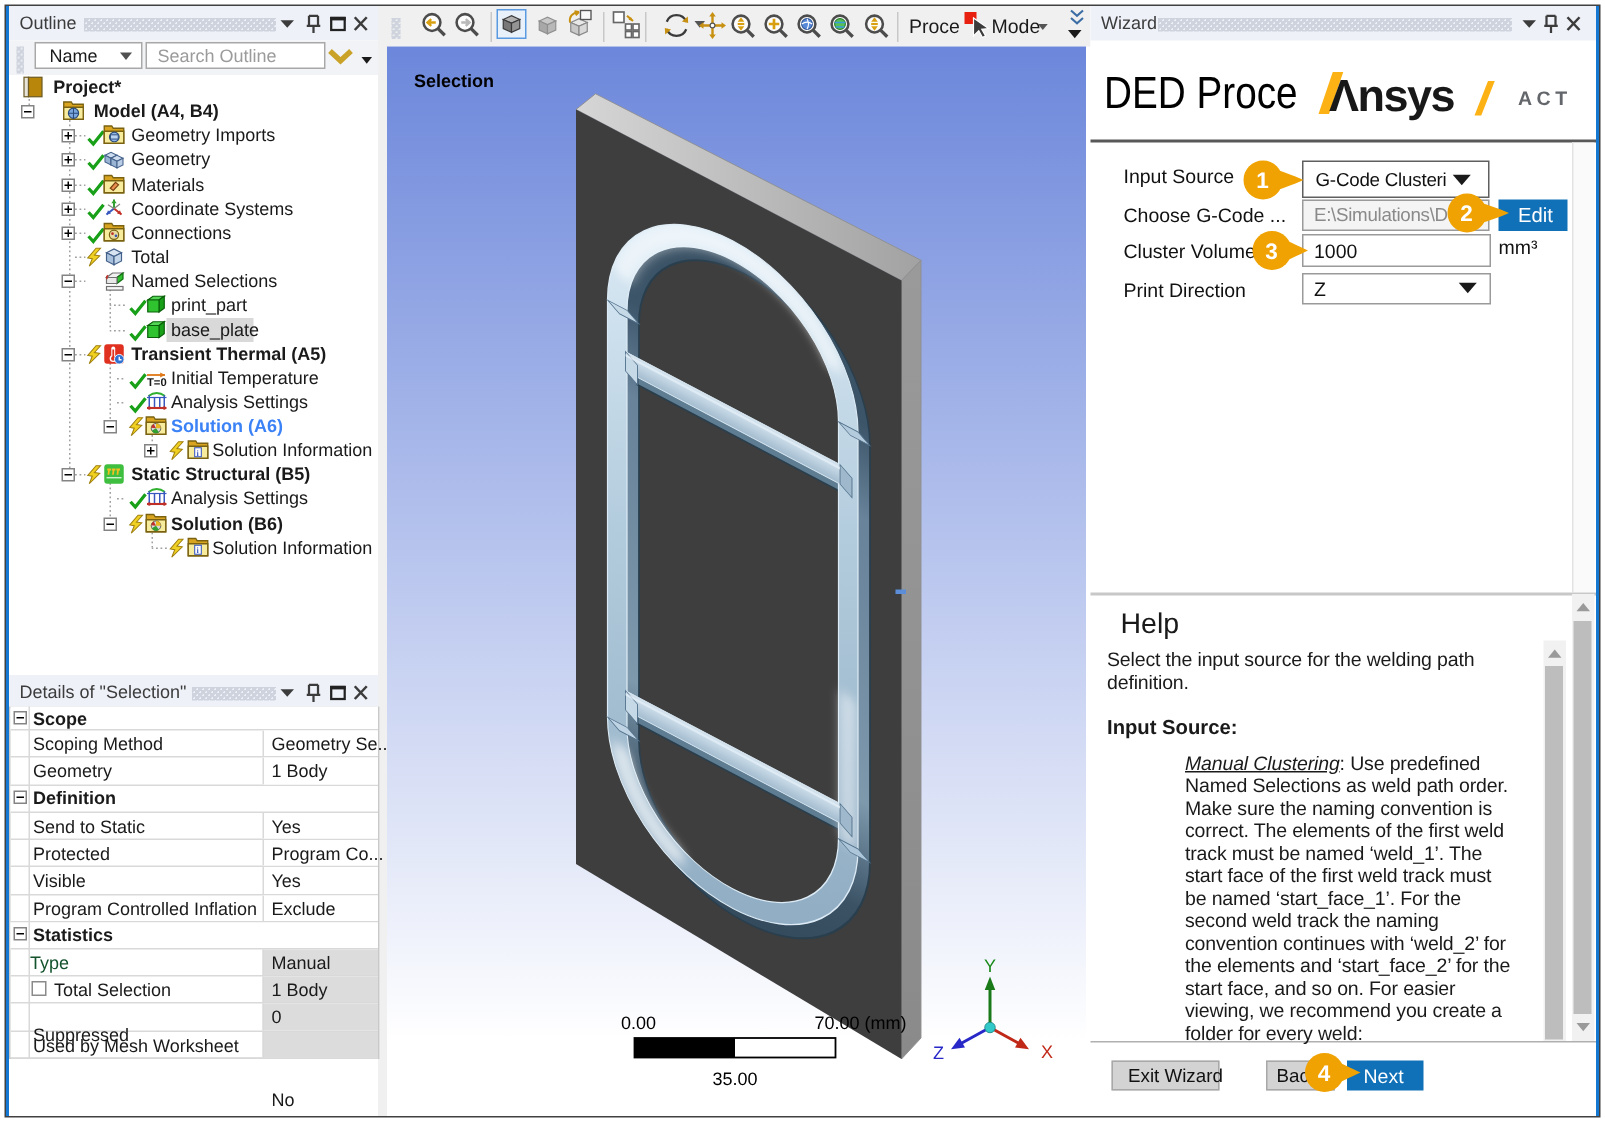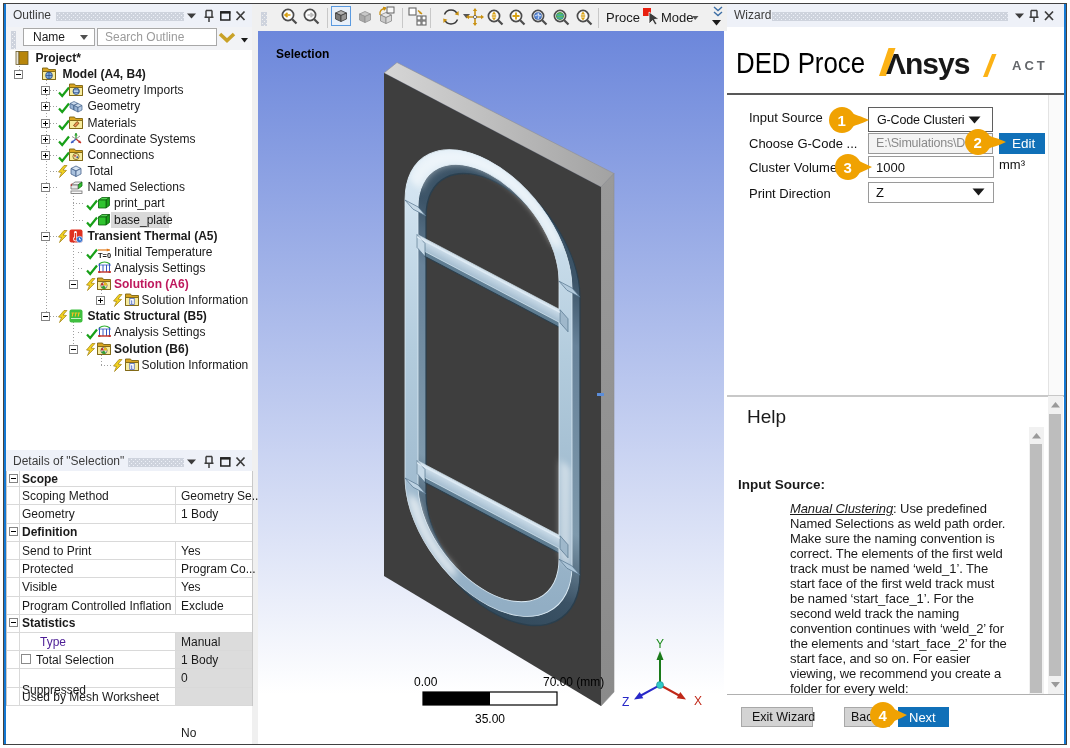--- a/index.html
+++ b/index.html
@@ -282,21 +282,21 @@
       <path d="M7 0.5 L1.5 7 L4.5 7.5 L2.5 12.5 L9.5 5.5 L6 5 L10 0.5 Z" fill="#f0d020" stroke="#a08010" stroke-width="0.7"></path>
     </svg>
 <svg style="left:97px;top:277px;" width="14" height="14" viewBox="0 0 14 14">
       <path d="M0.5 3 L0.5 12.5 L13.5 12.5 L13.5 2.5 L6.5 2.5 L5.5 1 L0.5 1 Z" fill="#d9a521" stroke="#7a6210" stroke-width="0.9"></path>
       <path d="M0.5 4.5 L13.5 4.5 L13.5 12.5 L0.5 12.5 Z" fill="#f7ec9e" stroke="#7a6210" stroke-width="0.9"></path>
       <circle cx="7" cy="8.5" r="3.2" fill="#d8d8d8" stroke="#555" stroke-width="0.6"></circle>
       <path d="M7 5.3 A3.2 3.2 0 0 1 10.2 8.5 L7 8.5 Z" fill="#e8b820"></path>
       <path d="M7 8.5 L4.2 10.2 A3.2 3.2 0 0 0 9 11.2 Z" fill="#30a030"></path>
       <path d="M7 8.5 L3.8 8.2 A3.2 3.2 0 0 1 5.5 5.6 Z" fill="#c03028"></path>
     </svg>
-<div class="lbl" style="left:114px;top:277px;font-size:12px;color:#be185d;font-weight:bold;">Solution (A6)</div>
+<div class="lbl" style="left:114px;top:277px;font-size:12px;color:#3b82f6;font-weight:bold;">Solution (A6)</div>
 <div class="exp plus" style="left:96px;top:296px;">
       <i></i>
       <em></em>
     </div>
 <svg style="left:112px;top:294px;" width="12" height="13" viewBox="0 0 12 13">
       <path d="M7 0.5 L1.5 7 L4.5 7.5 L2.5 12.5 L9.5 5.5 L6 5 L10 0.5 Z" fill="#f0d020" stroke="#a08010" stroke-width="0.7"></path>
     </svg>
 <svg style="left:124.5px;top:293px;" width="14" height="14" viewBox="0 0 14 14">
       <path d="M0.5 3 L0.5 12.5 L13.5 12.5 L13.5 2.5 L6.5 2.5 L5.5 1 L0.5 1 Z" fill="#d9a521" stroke="#7a6210" stroke-width="0.9"></path>
       <path d="M0.5 4.5 L13.5 4.5 L13.5 12.5 L0.5 12.5 Z" fill="#f7ec9e" stroke="#7a6210" stroke-width="0.9"></path>
@@ -371,42 +371,42 @@
 <div class="abs" style="left:175px;top:505px;width:77px;height:18px;background:#ffffff;border-left:1px solid #d9d9d9;box-sizing:border-box;"></div>
 <div class="lbl" style="left:22px;top:507px;font-size:12px;color:#1a1a1a;">Geometry</div>
 <div class="lbl" style="left:181px;top:507px;font-size:12px;color:#1a1a1a;">1 Body</div>
 <div class="abs" style="left:7px;top:524px;width:245px;height:18px;border-bottom:1px solid #d9d9d9;box-sizing:border-box;background:#fff;"></div>
 <div class="exp" style="left:9px;top:527px;">
       <i></i>
     </div>
 <div class="lbl" style="left:22px;top:525px;font-size:12px;color:#1a1a1a;font-weight:bold;">Definition</div>
 <div class="abs" style="left:7px;top:542px;width:245px;height:18px;border-bottom:1px solid #d9d9d9;box-sizing:border-box;"></div>
 <div class="abs" style="left:175px;top:542px;width:77px;height:17px;background:#ffffff;border-left:1px solid #d9d9d9;box-sizing:border-box;"></div>
-<div class="lbl" style="left:22px;top:544px;font-size:12px;color:#1a1a1a;">Send to Print</div>
+<div class="lbl" style="left:22px;top:544px;font-size:12px;color:#1a1a1a;">Send to Static</div>
 <div class="lbl" style="left:181px;top:544px;font-size:12px;color:#1a1a1a;">Yes</div>
 <div class="abs" style="left:7px;top:560px;width:245px;height:18px;border-bottom:1px solid #d9d9d9;box-sizing:border-box;"></div>
 <div class="abs" style="left:175px;top:560px;width:77px;height:17px;background:#ffffff;border-left:1px solid #d9d9d9;box-sizing:border-box;"></div>
 <div class="lbl" style="left:22px;top:562px;font-size:12px;color:#1a1a1a;">Protected</div>
 <div class="lbl" style="left:181px;top:562px;font-size:12px;color:#1a1a1a;">Program Co...</div>
 <div class="abs" style="left:7px;top:578px;width:245px;height:19px;border-bottom:1px solid #d9d9d9;box-sizing:border-box;"></div>
 <div class="abs" style="left:175px;top:578px;width:77px;height:18px;background:#ffffff;border-left:1px solid #d9d9d9;box-sizing:border-box;"></div>
 <div class="lbl" style="left:22px;top:580px;font-size:12px;color:#1a1a1a;">Visible</div>
 <div class="lbl" style="left:181px;top:580px;font-size:12px;color:#1a1a1a;">Yes</div>
 <div class="abs" style="left:7px;top:597px;width:245px;height:18px;border-bottom:1px solid #d9d9d9;box-sizing:border-box;"></div>
 <div class="abs" style="left:175px;top:597px;width:77px;height:17px;background:#ffffff;border-left:1px solid #d9d9d9;box-sizing:border-box;"></div>
 <div class="lbl" style="left:22px;top:599px;font-size:12px;color:#1a1a1a;">Program Controlled Inflation</div>
 <div class="lbl" style="left:181px;top:599px;font-size:12px;color:#1a1a1a;">Exclude</div>
 <div class="abs" style="left:7px;top:615px;width:245px;height:18px;border-bottom:1px solid #d9d9d9;box-sizing:border-box;background:#fff;"></div>
 <div class="exp" style="left:9px;top:618px;">
       <i></i>
     </div>
 <div class="lbl" style="left:22px;top:616px;font-size:12px;color:#1a1a1a;font-weight:bold;">Statistics</div>
 <div class="abs" style="left:7px;top:633px;width:245px;height:18px;border-bottom:1px solid #d9d9d9;box-sizing:border-box;"></div>
 <div class="abs" style="left:175px;top:633px;width:77px;height:17px;background:#dcdcdc;border-left:1px solid #d9d9d9;box-sizing:border-box;"></div>
-<div class="lbl" style="left:40px;top:635px;font-size:12px;color:#4c1d95;">Type</div>
+<div class="lbl" style="left:20px;top:635px;font-size:12px;color:#14532d;">Type</div>
 <div class="lbl" style="left:181px;top:635px;font-size:12px;color:#1a1a1a;">Manual</div>
 <div class="abs" style="left:7px;top:651px;width:245px;height:18px;border-bottom:1px solid #d9d9d9;box-sizing:border-box;"></div>
 <div class="abs" style="left:175px;top:651px;width:77px;height:17px;background:#dcdcdc;border-left:1px solid #d9d9d9;box-sizing:border-box;"></div>
 <div class="abs" style="left:21px;top:654px;width:10px;height:10px;border:1px solid #8a8a8a;background:#fff;box-sizing:border-box;"></div>
 <div class="lbl" style="left:36px;top:653px;font-size:12px;color:#1a1a1a;">Total Selection</div>
 <div class="lbl" style="left:181px;top:653px;font-size:12px;color:#1a1a1a;">1 Body</div>
 <div class="abs" style="left:7px;top:669px;width:245px;height:19px;border-bottom:1px solid #d9d9d9;box-sizing:border-box;"></div>
 <div class="abs" style="left:175px;top:669px;width:77px;height:18px;background:#dcdcdc;border-left:1px solid #d9d9d9;box-sizing:border-box;"></div>
 <div class="lbl" style="left:22px;top:683px;font-size:12px;color:#1a1a1a;">Suppressed</div>
 <div class="lbl" style="left:181px;top:671px;font-size:12px;color:#1a1a1a;">0</div>
@@ -684,20 +684,21 @@
     </svg>
 <div class="lbl" style="left:749px;top:186px;font-size:13px;color:#111;">Print Direction</div>
 <div class="abs" style="left:868px;top:182px;width:126px;height:21px;background:#fff;border:1px solid #9a9a9a;box-sizing:border-box;"></div>
 <div class="lbl" style="left:876px;top:185px;font-size:13px;color:#111;">Z</div>
 <svg style="left:972px;top:188px;" width="13" height="8" viewBox="0 0 13 8">
       <path d="M0.5 0.5 L12.5 0.5 L6.5 7.5 Z" fill="#1a1a1a"></path>
     </svg>
 <div class="abs" style="left:1048px;top:95px;width:15px;height:300px;background:#fafafa;border-left:1px solid #e3e3e3;box-sizing:border-box;"></div>
 <div class="abs" style="left:727px;top:395px;width:337px;height:300px;border-top:2px solid #c8c8c8;border-bottom:1px solid #b0b0b0;box-sizing:border-box;background:#fff;"></div>
 <div class="lbl" style="left:747px;top:406px;font-size:19px;color:#1a1a1a;">Help</div>
+<div class="lbl" style="left:738px;top:432px;font-size:13px;line-height:15px;color:#1a1a1a;letter-spacing:-0.1px;">Select the input source for the welding path<br>definition.</div>
 <div class="lbl" style="left:738px;top:477px;font-size:13.5px;color:#1a1a1a;font-weight:bold;">Input Source:</div>
 <div class="lbl" style="left:790px;top:501px;font-size:13px;line-height:15px;color:#1a1a1a;letter-spacing:-0.1px;"><span style="font-style:italic;text-decoration:underline;">Manual Clustering</span>: Use predefined<br>Named Selections as weld path order.<br>Make sure the naming convention is<br>correct. The elements of the first weld<br>track must be named ‘weld_1’. The<br>start face of the first weld track must<br>be named ‘start_face_1’. For the<br>second weld track the naming<br>convention continues with ‘weld_2’ for<br>the elements and ‘start_face_2’ for the<br>start face, and so on. For easier<br>viewing, we recommend you create a<br>folder for every weld:</div>
 <div class="abs" style="left:1048px;top:396px;width:15px;height:298px;background:#f1f1f1;"></div>
 <svg style="left:1051px;top:402px;" width="9" height="6" viewBox="0 0 9 6">
       <path d="M4.5 0 L9 5.5 L0 5.5 Z" fill="#9a9a9a"></path>
     </svg>
 <svg style="left:1051px;top:682px;" width="9" height="6" viewBox="0 0 9 6">
       <path d="M0 0 L9 0 L4.5 5.5 Z" fill="#9a9a9a"></path>
     </svg>
 <div class="abs" style="left:1049px;top:414px;width:12px;height:262px;background:#bdbdbd;"></div>

